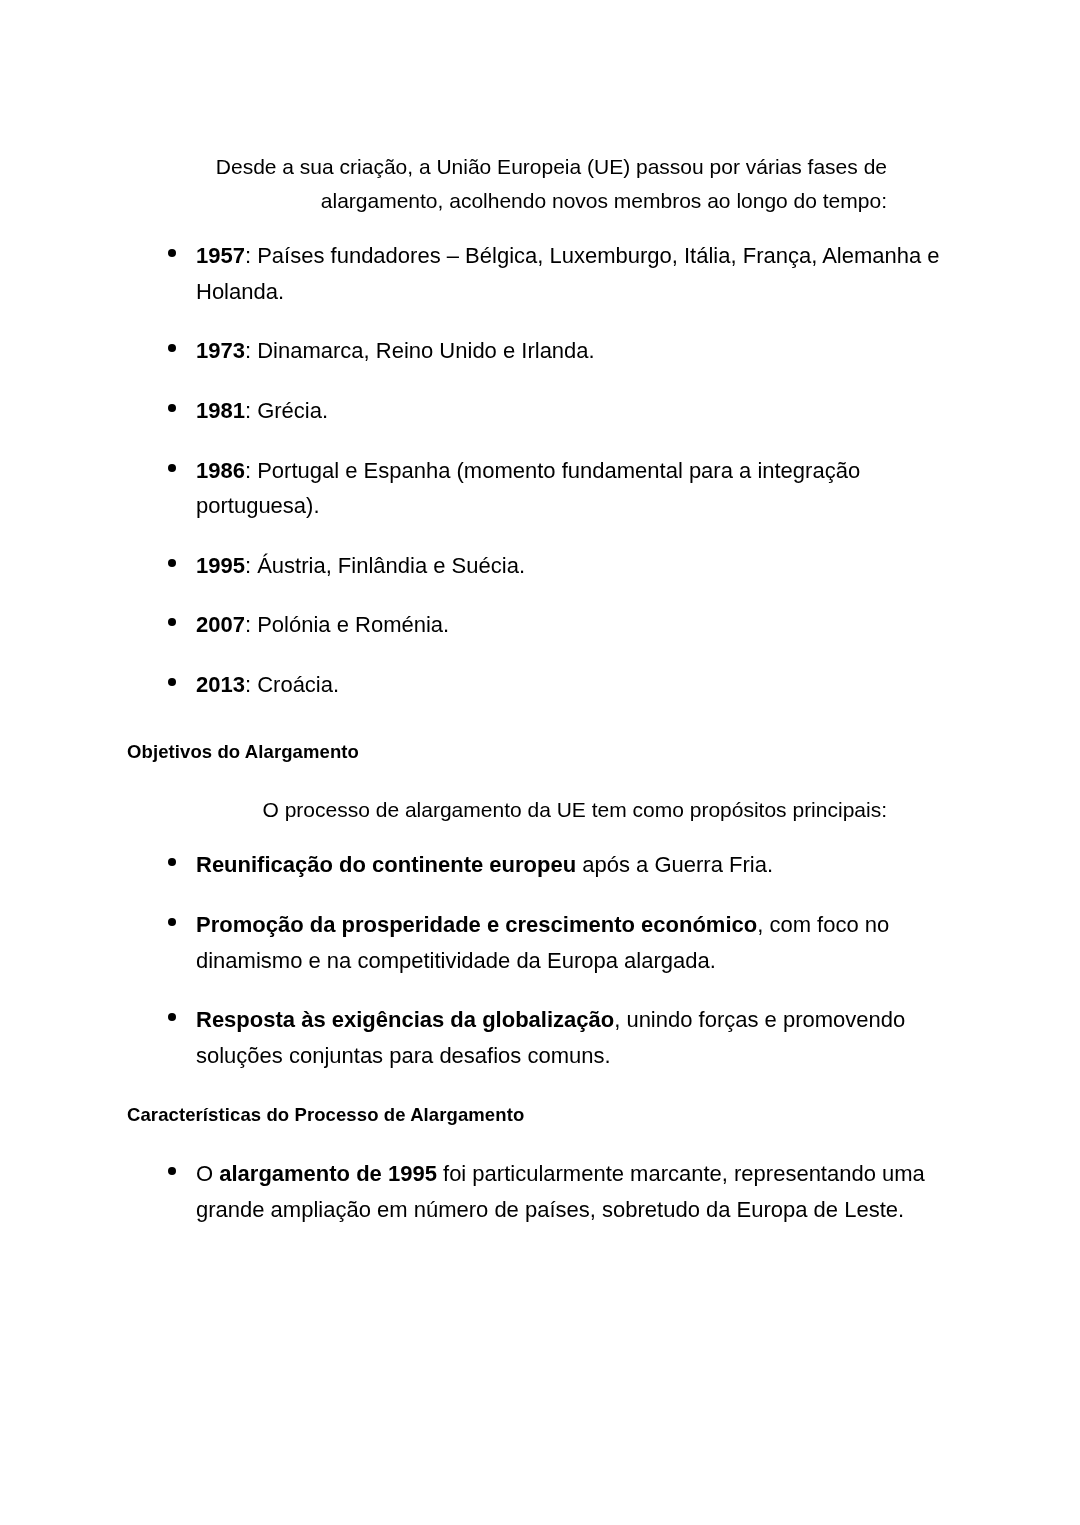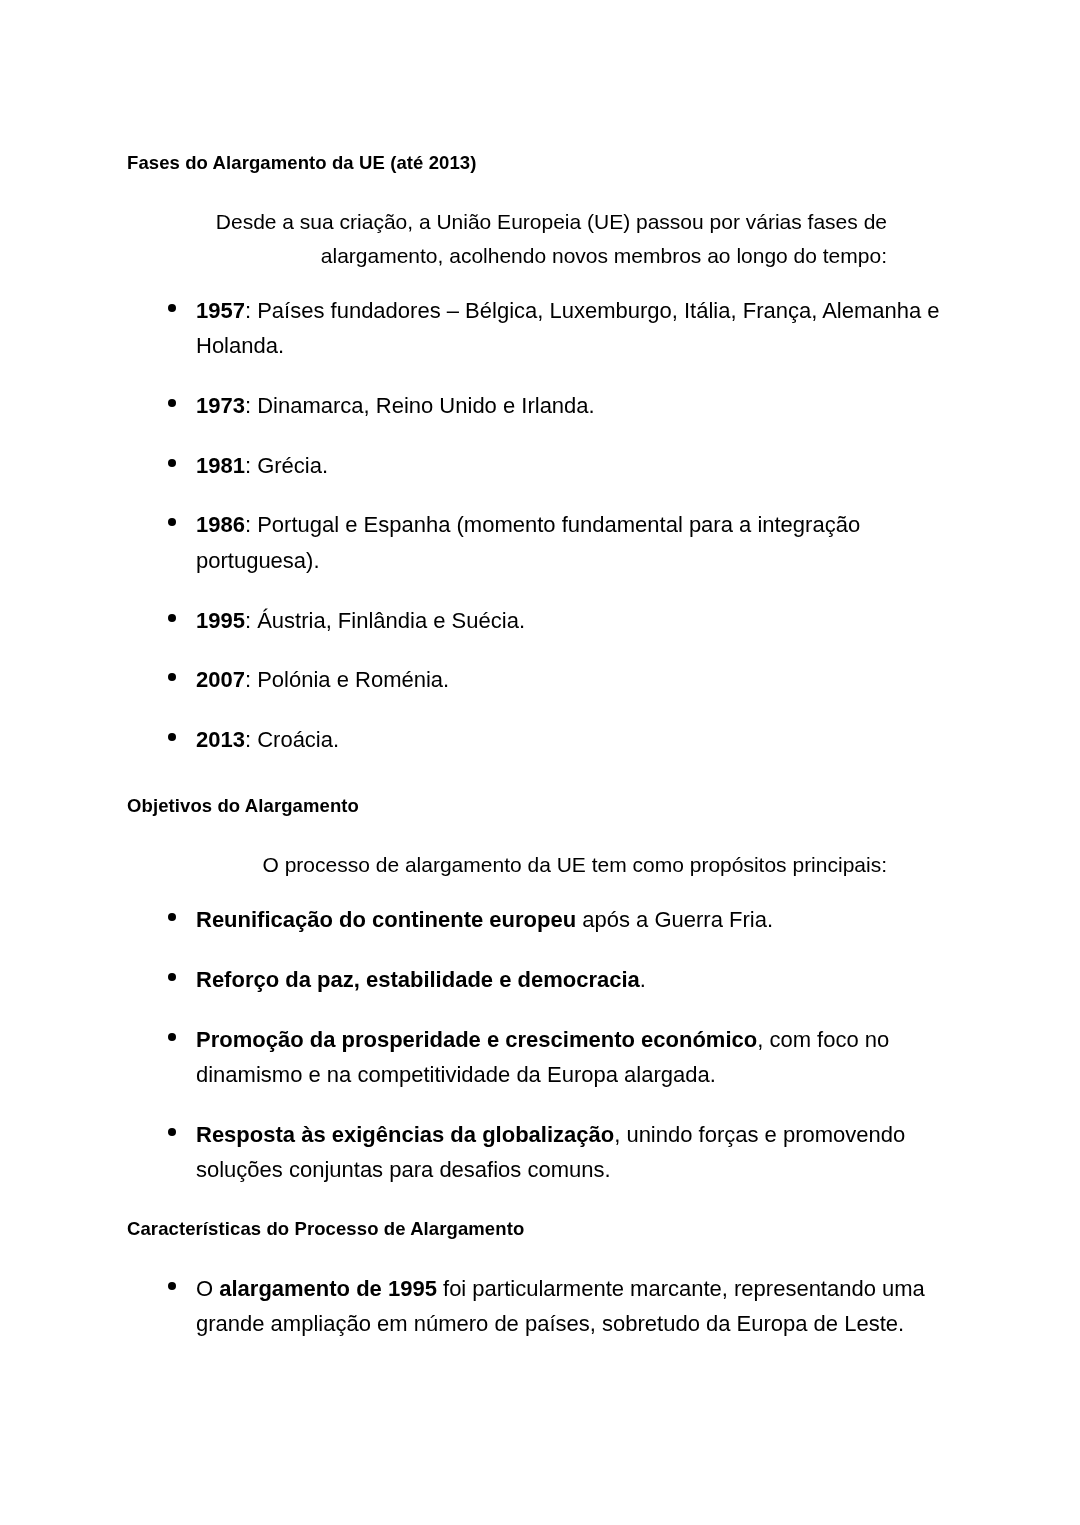--- a/index.html
+++ b/index.html
@@ -83,37 +83,35 @@
     height: 14px;
   }
 </style>
 </head>
 <body>
 
 <div class="page">
 
 
   <div id="sections-root">
-      <h2 class="section-heading">Fases do Alargamento da UE (até 2013)</h2>
       <p class="paragraph">Desde a sua criação, a União Europeia (UE) passou por várias fases de alargamento, acolhendo novos membros ao longo do tempo:</p>
       <ul class="bullets">
         <li><span class="bullet-dot"></span><span class="rt-bold">1957</span><span class="rt-normal">: Países fundadores – Bélgica, Luxemburgo, Itália, França, Alemanha e Holanda.</span></li>
         <li><span class="bullet-dot"></span><span class="rt-bold">1973</span><span class="rt-normal">: Dinamarca, Reino Unido e Irlanda.</span></li>
         <li><span class="bullet-dot"></span><span class="rt-bold">1981</span><span class="rt-normal">: Grécia.</span></li>
         <li><span class="bullet-dot"></span><span class="rt-bold">1986</span><span class="rt-normal">: Portugal e Espanha (momento fundamental para a integração portuguesa).</span></li>
         <li><span class="bullet-dot"></span><span class="rt-bold">1995</span><span class="rt-normal">: Áustria, Finlândia e Suécia.</span></li>
         <li><span class="bullet-dot"></span><span class="rt-bold">2007</span><span class="rt-normal">: Polónia e Roménia.</span></li>
         <li><span class="bullet-dot"></span><span class="rt-bold">2013</span><span class="rt-normal">: Croácia.</span></li>
       </ul>
       <div class="block-gap-md"></div>
       <h2 class="section-heading tight">Objetivos do Alargamento</h2>
       <p class="paragraph">O processo de alargamento da UE tem como propósitos principais:</p>
       <ul class="bullets">
         <li><span class="bullet-dot"></span><span class="rt-bold">Reunificação do continente europeu</span><span class="rt-normal"> após a Guerra Fria.</span></li>
-        <li><span class="bullet-dot"></span><span class="rt-bold">Reforço da paz, estabilidade e democracia</span><span class="rt-normal">.</span></li>
         <li><span class="bullet-dot"></span><span class="rt-bold">Promoção da prosperidade e crescimento económico</span><span class="rt-normal">, com foco no dinamismo e na competitividade da Europa alargada.</span></li>
         <li><span class="bullet-dot"></span><span class="rt-bold">Resposta às exigências da globalização</span><span class="rt-normal">, unindo forças e promovendo soluções conjuntas para desafios comuns.</span></li>
       </ul>
       <div class="block-gap-sm"></div>
       <h2 class="section-heading tight">Características do Processo de Alargamento</h2>
       <ul class="bullets">
         <li><span class="bullet-dot"></span><span class="rt-normal">O </span><span class="rt-bold">alargamento de 1995</span><span class="rt-normal"> foi particularmente marcante, representando uma grande ampliação em número de países, sobretudo da Europa de Leste.</span></li>
       </ul>
       <div class="block-gap-sm"></div>
     </div>

